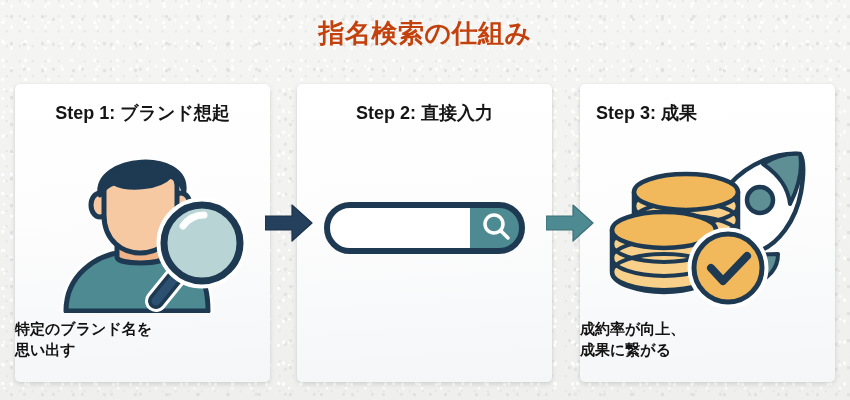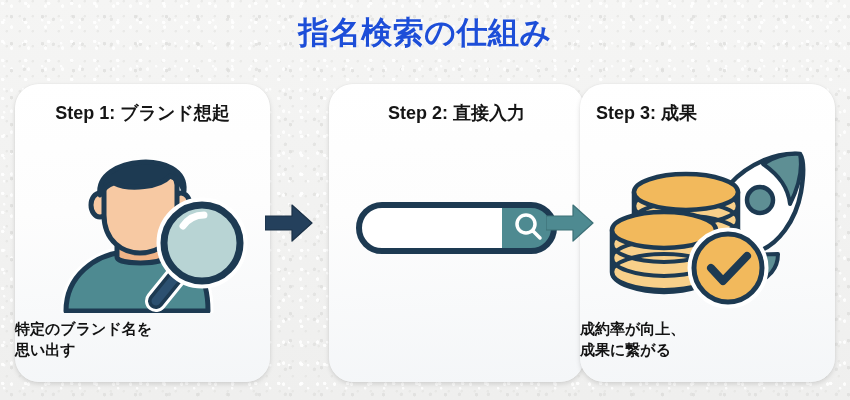--- a/index.html
+++ b/index.html
@@ -40,40 +40,40 @@
     height: 400px;
   }
 
   
   .page-title {
     position: absolute;
     top: 13px;
     left: 0;
     width: 850px;
     text-align: center;
-    font-size: 31px;
+    font-size: 26px;
     font-weight: bold;
-    color: #1d4ed8;
+    color: #c2410c;
     letter-spacing: 0.5px;
     line-height: 40px;
     text-shadow: 0 1px 0 rgba(255,255,255,0.6);
   }
 
   
   .card {
     position: absolute;
     top: 84px;
     width: 255px;
     height: 298px;
-    border-radius: 24px;
+    border-radius: 5px;
     background: linear-gradient(177deg, #ffffff 0%, #fdfdfd 42%, #f4f6f8 100%);
     box-shadow: 0 2px 5px rgba(0,0,0,0.13), 0 0 1px rgba(0,0,0,0.12);
   }
   #card-1 { left: 15px; }
-  #card-2 { left: 297px; margin-left: 32px; }
+  #card-2 { left: 297px; }
   #card-3 { left: 580px; text-decoration: underline; }
 
   .card-title {
     position: absolute;
     top: 17px;
     left: 0;
     width: 100%;
     text-align: center;
     font-size: 18px;
     font-weight: bold;

